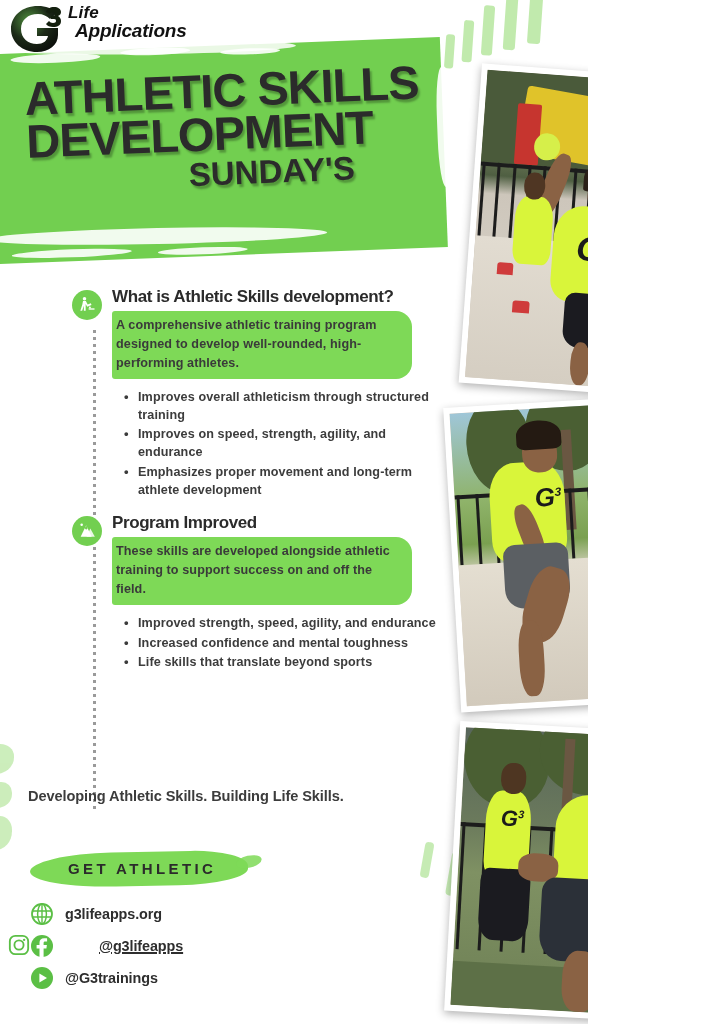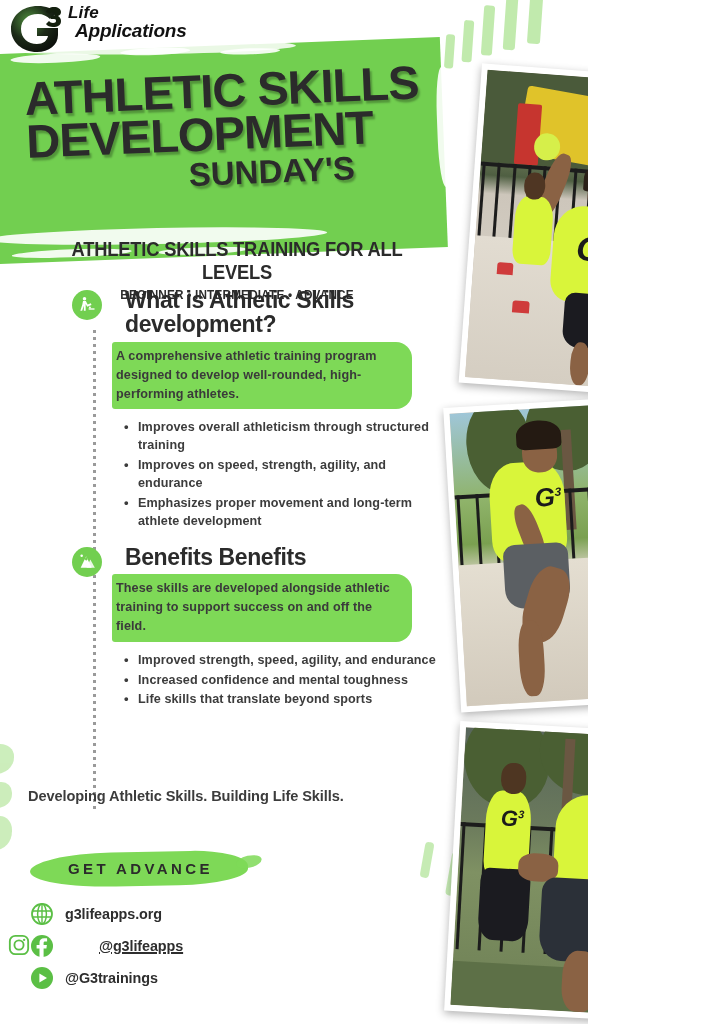--- a/index.html
+++ b/index.html
@@ -107,21 +107,21 @@
     background-size:3px 7px; background-repeat:repeat-y;
   }
 
   .section { position:relative; margin-bottom:2px; }
   .sec-head { display:flex; align-items:flex-start; gap:10px; padding-left:72px; position:relative; }
   .sec-icon {
     position:absolute; left:72px; top:2px; width:30px; height:30px; border-radius:50%;
     background:#72cf50; display:flex; align-items:center; justify-content:center; z-index:16;
   }
   .sec-title {
-    margin-left:53px; font-size:23px; font-weight:bold; color:#2b2b2b;
+    margin-left:40px; font-size:17px; font-weight:bold; color:#2b2b2b;
     letter-spacing:-.4px; line-height:1.06;
   }
   .callout {
     margin-left:112px; margin-top:5px; margin-right:30px;
     background:#7ed957; color:#3a3a3a;
     font-size:12.6px; font-weight:bold; line-height:1.5;
     padding:5px 10px 6px 4px; border-radius:3px 16px 16px 3px;
     letter-spacing:.1px; display:inline-block; max-width:300px;
   }
   .callout.wide { max-width:300px; }
@@ -222,24 +222,20 @@
     <span class="banner-splat" style="left:180px; bottom:2px; width:90px;  height:7px;"></span>
     <span class="banner-splat" style="right:-10px; top:30px; width:16px; height:120px; border-radius:40%;"></span>
   </div>
 
   <div class="title-wrap">
     <div class="title-line title-1">ATHLETIC SKILLS</div>
     <div class="title-line title-2">DEVELOPMENT</div>
     <div class="title-line title-3">SUNDAY'S</div>
   </div>
 
-  <div class="subtitle">
-    <div class="sub-main">ATHLETIC SKILLS TRAINING FOR ALL LEVELS</div>
-    <div class="sub-levels">BEGINNER • INTERMEDIATE • ADVANCE</div>
-  </div>
 
   <div class="photo ph1">
     <div class="inner">
       <div class="sky" style="background:linear-gradient(#5d6b4f 0%,#6e7a58 26%,#4f5f42 34%,#cdc6bb 40%,#ded8cd 100%)"></div>
       <div style="position:absolute;left:0;right:0;top:0;height:30%;background:#4a5a3a;"></div>
       <div style="position:absolute;left:16%;top:6%;width:46%;height:22%;background:#e0c32a;border-radius:4px 28px 4px 4px;transform:rotate(6deg)"></div>
       <div style="position:absolute;left:14%;top:10%;width:10%;height:20%;background:#c6352f;border-radius:2px"></div>
       <div style="position:absolute;left:52%;top:2%;width:12%;height:26%;background:#1e1e22;border-radius:6px"></div>
       <div class="skin" style="left:55%;top:1%;width:5%;height:6%;background:#6b4a33"></div>
       <div style="position:absolute;left:55%;top:17%;width:8%;height:10%;background:#3a3a3e"></div>
@@ -387,38 +383,38 @@
     <div class="section" style="margin-top:14px">
       <div class="sec-head">
         <span class="sec-icon">
           <svg width="20" height="20" viewBox="0 0 24 24" aria-hidden="true">
             <circle cx="5.6" cy="4.4" r="1.5" fill="#fff"></circle>
             <path d="M11 5 L17.6 19 L4.4 19 Z" fill="#fff"></path>
             <path d="M16 9 L21.4 19 L11.4 19 Z" fill="#fff" opacity=".85"></path>
             <path d="M11 5 L12.8 8.8 L11 10.4 L9.2 8.8 Z" fill="#72cf50"></path>
           </svg>
         </span>
-        <div class="sec-title">Benefits Benefits</div>
+        <div class="sec-title">Program Improved</div>
       </div>
       <div class="callout">These skills are developed alongside athletic training to support success on and off the field.</div>
       <ul class="bullets">
         <li>Improved strength, speed, agility, and endurance</li>
         <li>Increased confidence and mental toughness</li>
         <li>Life skills that translate beyond sports</li>
       </ul>
     </div>
 
 
   </div>
 
   <div class="tagline">Developing Athletic Skills. Building Life Skills.</div>
 
   <div class="cta-wrap">
     <div class="cta-brush"></div>
-    <div class="cta-text">GET ADVANCE</div>
+    <div class="cta-text">GET ATHLETIC</div>
   </div>
 
   <div class="contacts">
 
 
     <div class="contact-row">
       <span class="c-icon">
         <svg width="24" height="24" viewBox="0 0 24 24" aria-hidden="true">
           <circle cx="12" cy="12" r="10" fill="none" stroke="#5bbf45" stroke-width="1.8"></circle>
           <ellipse cx="12" cy="12" rx="4.4" ry="10" fill="none" stroke="#5bbf45" stroke-width="1.5"></ellipse>

